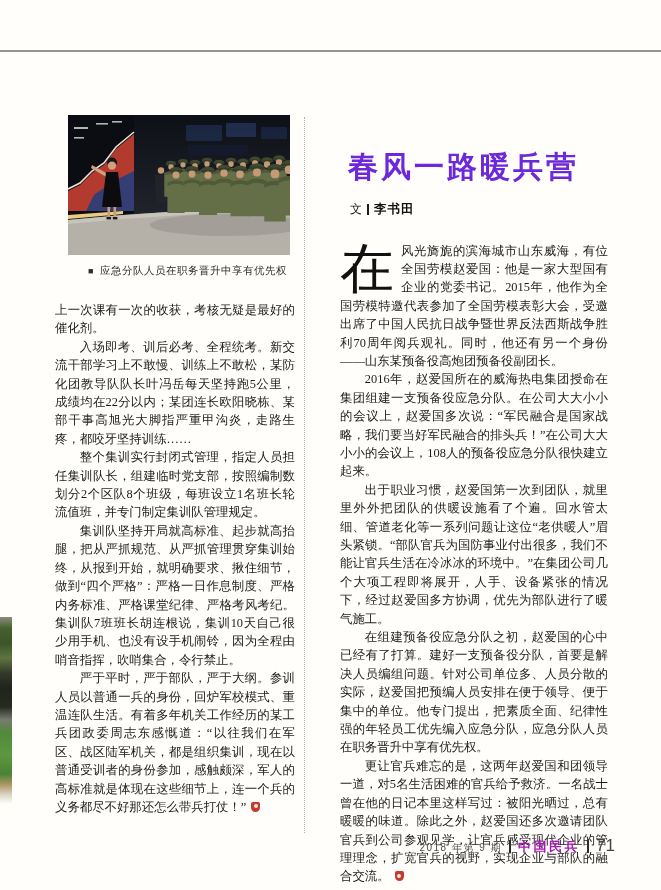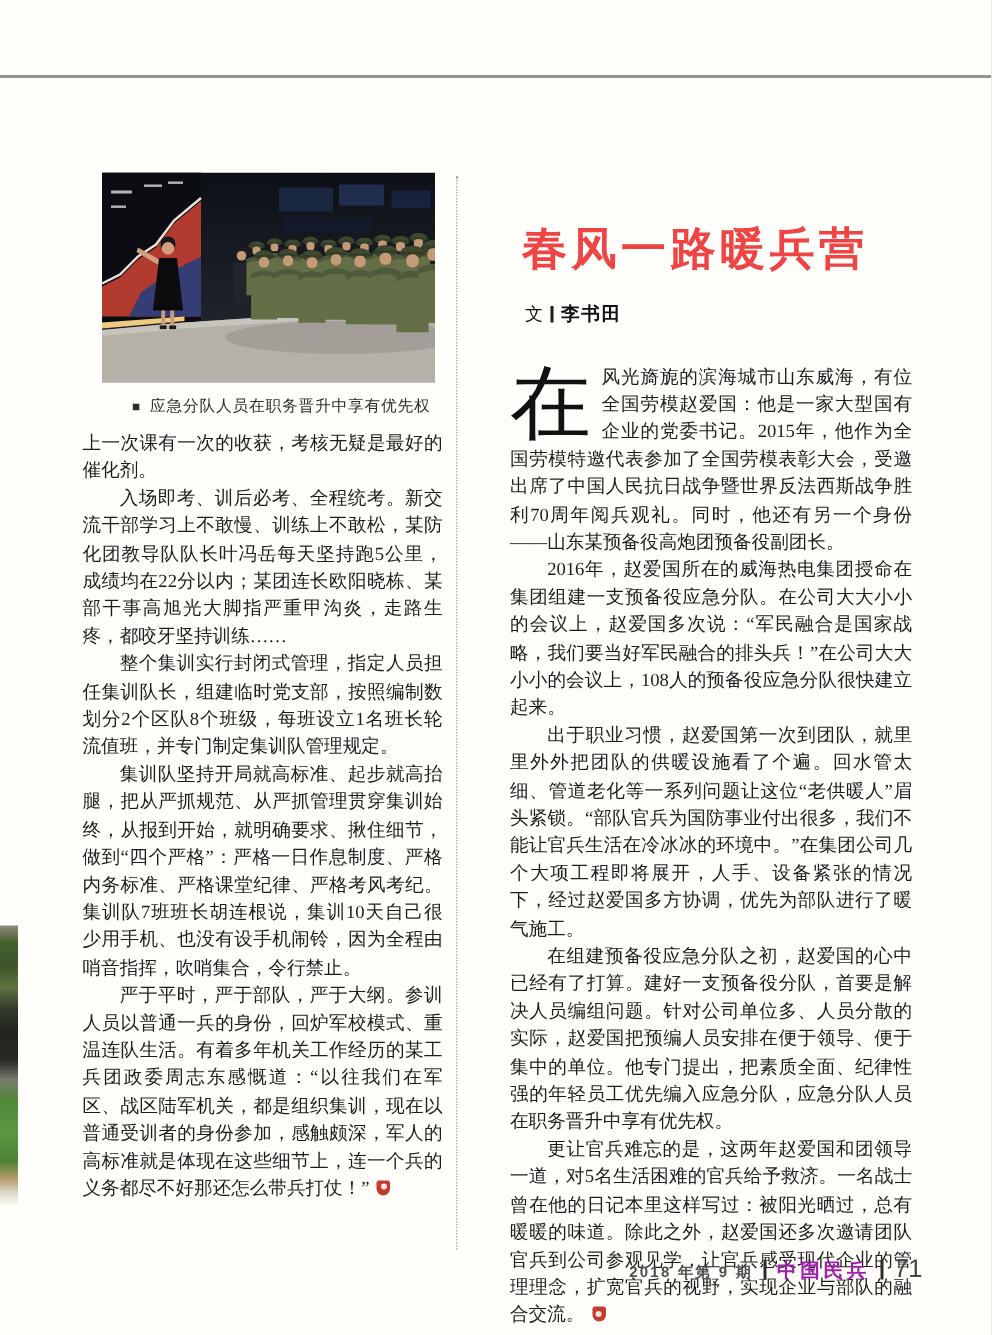--- a/index.html
+++ b/index.html
@@ -20,28 +20,28 @@
 
   .left-col{position:absolute;left:55px;top:115px;width:240px;}
   .photo-wrap{margin-left:13px;width:222px;height:140px;}
   .photo-wrap svg{display:block;}
   .caption{
     margin:9px 0 0 33px;display:flex;align-items:center;gap:6px;
     font-family:"Liberation Sans","DejaVu Sans",sans-serif;
     font-size:10.5px;color:#2e2e2e;letter-spacing:0.5px;
   }
   .caption .marker{font-size:9px;line-height:1;}
-  .body-text{margin-top:8px;font-size:12.4px;line-height:18.4px;text-align:justify;}
+  .body-text{margin-top:23px;font-size:12.4px;line-height:18.4px;text-align:justify;}
   .body-text p{margin:0;text-indent:2em;}
   .body-text p.no-indent{text-indent:0;}
 
   .right-col{position:absolute;left:340px;top:150px;width:268px;}
   .title{
     margin:0 0 12px 8px;font-family:"Liberation Sans","DejaVu Sans",sans-serif;
-    font-weight:bold;font-size:30px;letter-spacing:3px;color:#ef4444;line-height:1.15;
+    font-weight:bold;font-size:30px;letter-spacing:3px;color:#6d28d9;line-height:1.15;
   }
   .byline{margin:16px 0 0 10px;font-size:12px;color:#111;display:flex;align-items:center;}
   .byline .label{font-family:"Liberation Serif",serif;font-size:12px;}
   .byline .bbar{width:2px;height:11px;background:#1d1d1d;margin:0 5px;}
   .byline .author{font-family:Liberation Serif, serif;font-weight:bold;font-size:12.5px;letter-spacing:1px;}
   .right-body{margin-top:24px;font-size:12.4px;line-height:18.4px;text-align:justify;}
   .right-body p{margin:0;text-indent:2em;}
   .right-body p.first{text-indent:0;}
   .dropcap{
     float:left;font-size:54px;line-height:48px;padding:3px 7px 0 0;
@@ -54,21 +54,21 @@
   }
   .end-mark::after{
     content:"";position:absolute;left:2.5px;top:2.5px;width:4px;height:4px;
     background:#fbe7de;border-radius:50%;
   }
 
   .footer{
     position:absolute;right:46px;top:836px;display:flex;align-items:baseline;gap:7px;
     font-family:"Liberation Sans","DejaVu Sans",sans-serif;color:#555;
   }
-  .footer .issue{font-size:10px;letter-spacing:1.5px;color:#4e4e4e;font-weight:bold;}
+  .footer .issue{font-size:10px;letter-spacing:1.5px;color:#4e4e4e;}
   .footer .fbar{align-self:center;width:2px;height:13px;background:#2b2b2b;}
   .footer .mag{font-size:13px;font-weight:bold;color:#a21caf;letter-spacing:2.5px;}
   .footer .pnum{font-size:17px;color:#454545;}
 </style>
 </head>
 <body>
 
 <div class="page">
 
   <div class="top-rule"></div>

